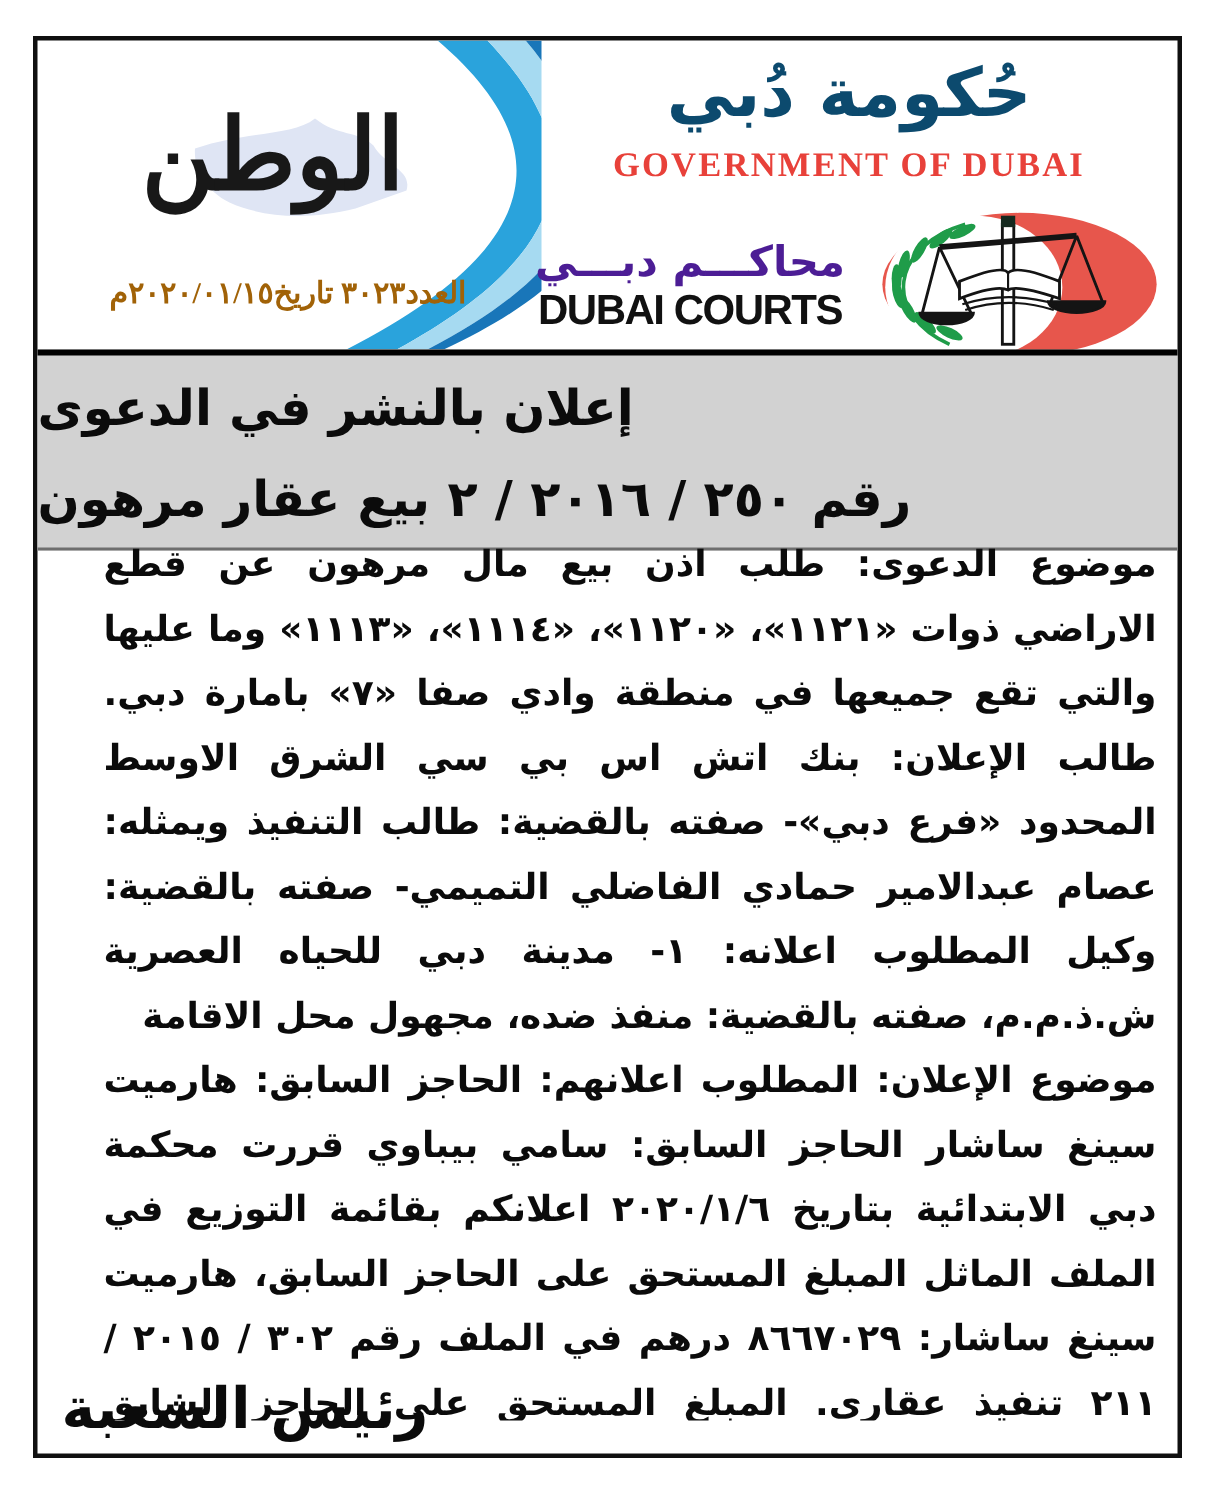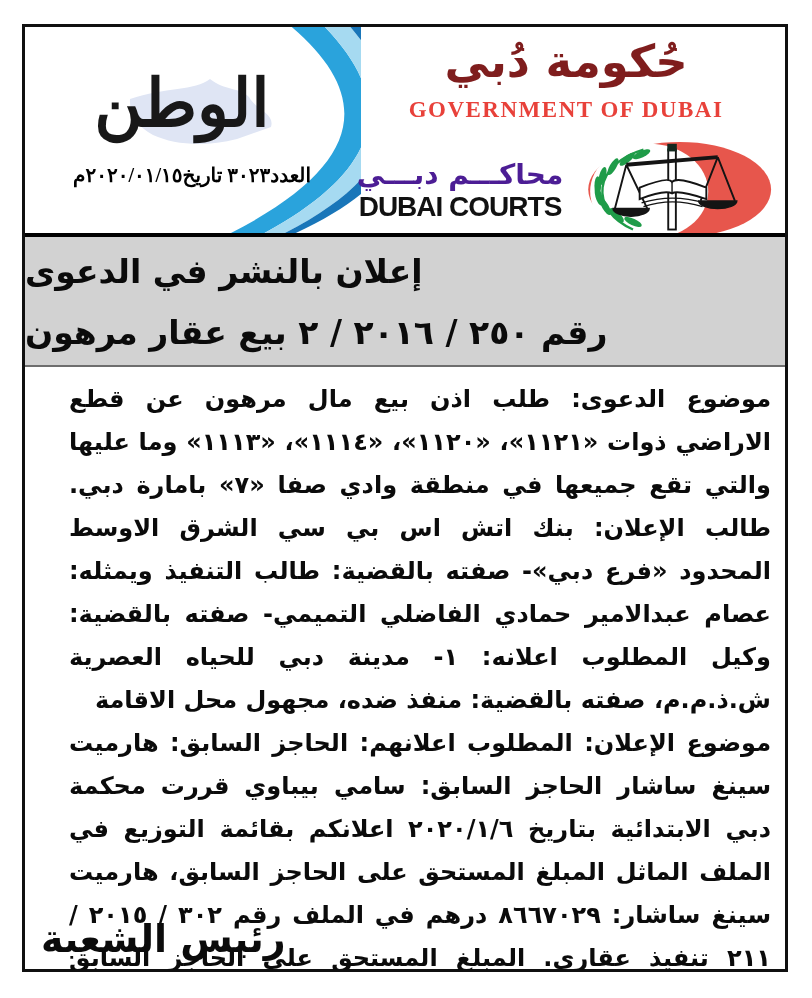--- a/index.html
+++ b/index.html
@@ -6,40 +6,40 @@
   body{width:812px;height:998px;position:relative;overflow:hidden;
        font-family:"DejaVu Sans",sans-serif;color:#0d0d0d;}
   .frame{position:absolute;left:22px;top:24px;width:760px;height:942px;
          border:3px solid #101010;background:#fff;}
   
   .header{position:absolute;top:0;left:0;right:0;height:206px;}
   .alwatan-block{position:absolute;left:0;top:0;width:336px;height:206px;overflow:hidden;font-family:Liberation Serif, serif;}
   .alwatan-block svg{position:absolute;left:0;top:0;}
   .alwatan-name{position:absolute;top:38px;left:14px;width:286px;text-align:center;
       direction:rtl;font-size:66px;font-weight:bold;color:#181818;letter-spacing:-2px;}
-  .issue-line{position:absolute;top:136px;left:2px;width:330px;text-align:center;
-      direction:rtl;font-size:20px;font-weight:bold;color:#000000;}
+  .issue-line{position:absolute;top:156px;left:2px;width:330px;text-align:center;
+      direction:rtl;font-size:20px;font-weight:bold;color:#a16207;}
   .gov-block{position:absolute;right:4px;top:4px;width:430px;text-align:center;}
-  .calligraphy{font-size:45px;font-weight:bold;color:#7f1d1d;direction:rtl;line-height:62px;}
+  .calligraphy{font-size:45px;font-weight:bold;color:#0c4a6e;direction:rtl;line-height:62px;}
   .gov-en{font-size:23px;font-weight:bold;color:#e8413a;letter-spacing:1.5px;
       font-family:"Liberation Serif",serif;margin-top:4px;}
   .courts-row{position:absolute;right:2px;top:120px;width:432px;height:86px;
       display:flex;align-items:center;}
   .courts-text{width:218px;text-align:center;}
   .courts-ar{font-size:28px;font-weight:bold;direction:rtl;color:#4c1d95;line-height:34px;}
   .courts-en{font-size:28px;font-weight:bold;font-family:"Liberation Sans",sans-serif;
       letter-spacing:-1px;color:#111;line-height:30px;}
   .courts-logo{width:208px;height:100px;}
   
   .titlebox{position:absolute;top:206px;left:0;width:100%;box-sizing:border-box;
       background:#d2d2d2;border-top:4px solid #000;border-bottom:2px solid #6e6e6e;
       height:134px;text-align:left;direction:rtl;padding-top:4px;}
   .title-line{font-size:33px;font-weight:bold;line-height:61px;color:#0b0b0b;}
   
-  .body-area{position:absolute;top:347px;left:0;right:0;height:596px;overflow:hidden;
+  .body-area{position:absolute;top:324px;left:0;right:0;height:596px;overflow:hidden;
       padding:4px 14px;box-sizing:border-box;direction:rtl;text-align:justify;margin-left:30px;}
   .body-area p{margin:0;font-size:24px;font-weight:bold;line-height:43px;color:#0b0b0b;}
   .signature{position:absolute;left:16px;bottom:8px;direction:rtl;
       font-size:38px;font-weight:bold;color:#0b0b0b;}
 </style>
 </head>
 <body>
 
 <div class="frame">
 

